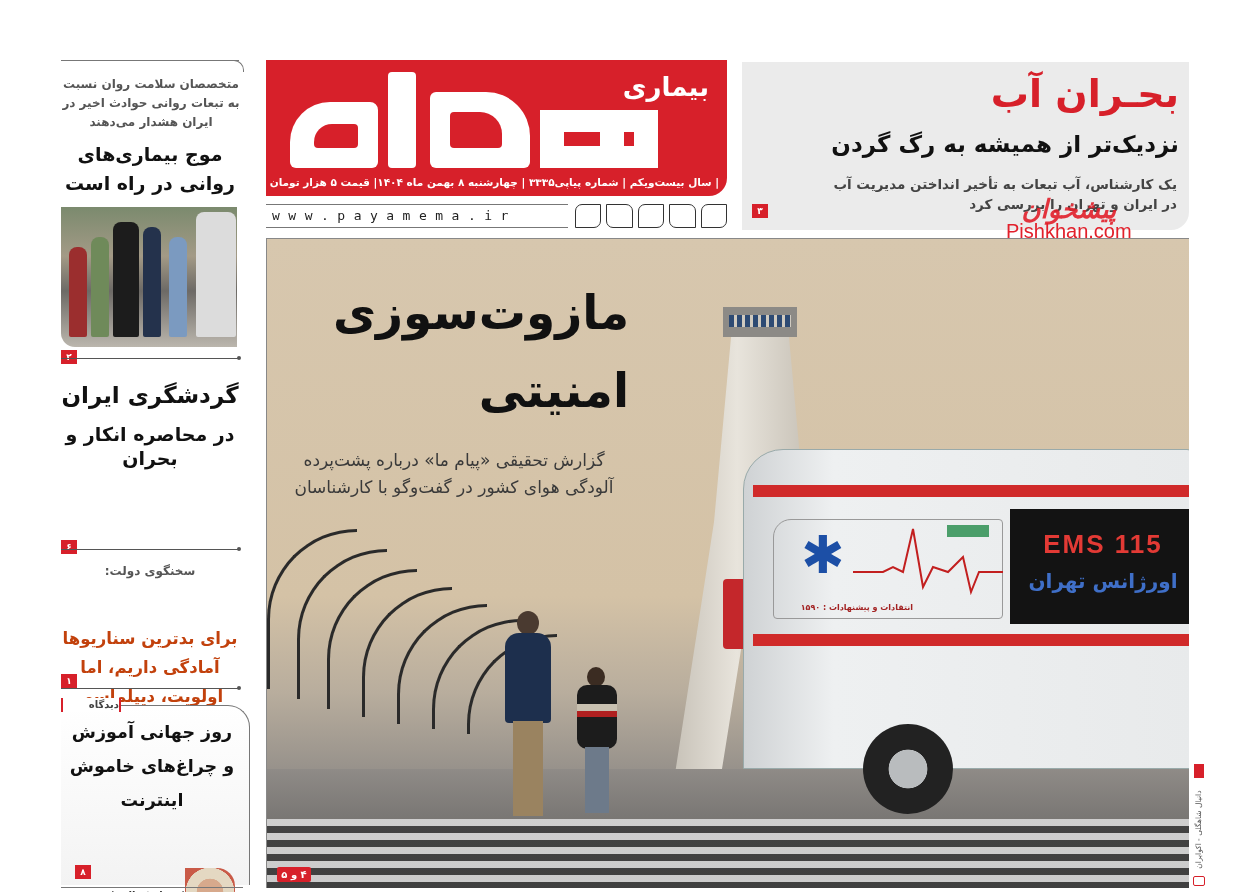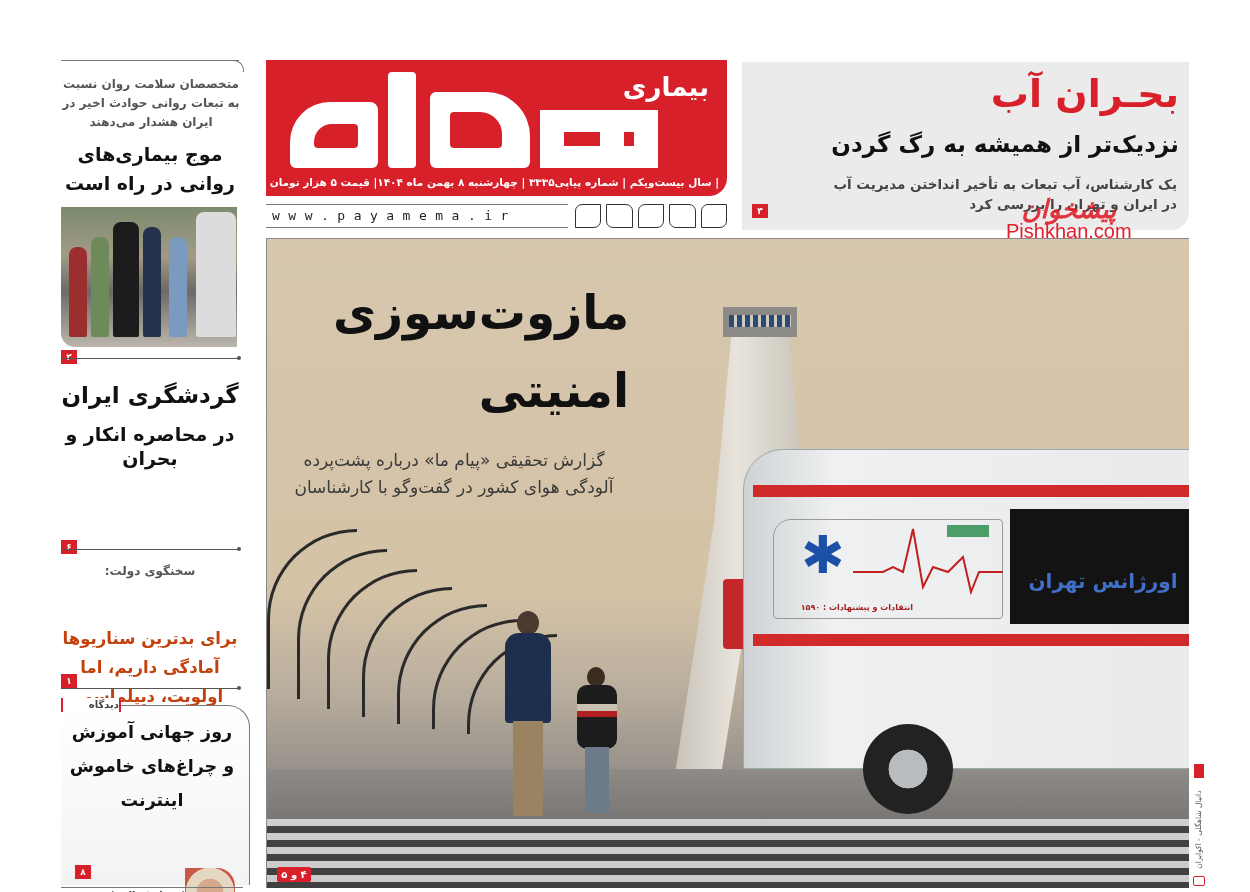--- a/index.html
+++ b/index.html
@@ -203,20 +203,21 @@
       <div class="legs"></div>
     </div>
 
   <div class="ambulance">
     <div class="amb-tail"></div>
     <div class="amb-body"></div>
     <div class="amb-stripe" style="top:36px;"></div>
     <div class="amb-stripe" style="top:185px;"></div>
     <div class="amb-window"></div>
     <div class="amb-panel"></div>
+    <div class="amb-ems">EMS 115</div>
     <div class="amb-fa">اورژانس تهران</div>
     <div class="amb-star">✱</div>
     <svg class="amb-ecg" viewBox="0 0 150 70">
       <polyline points="0,45 30,45 40,40 50,45 60,2 70,60 80,40 95,45 110,30 118,65 126,45 150,45" fill="none" stroke="#c21f1f" stroke-width="2"></polyline>
     </svg>
     <div class="amb-flag"></div>
     <div class="amb-phone">انتقادات و پیشنهادات : ۱۵۹۰</div>
     <div class="amb-wheel"></div>
   </div>
 

